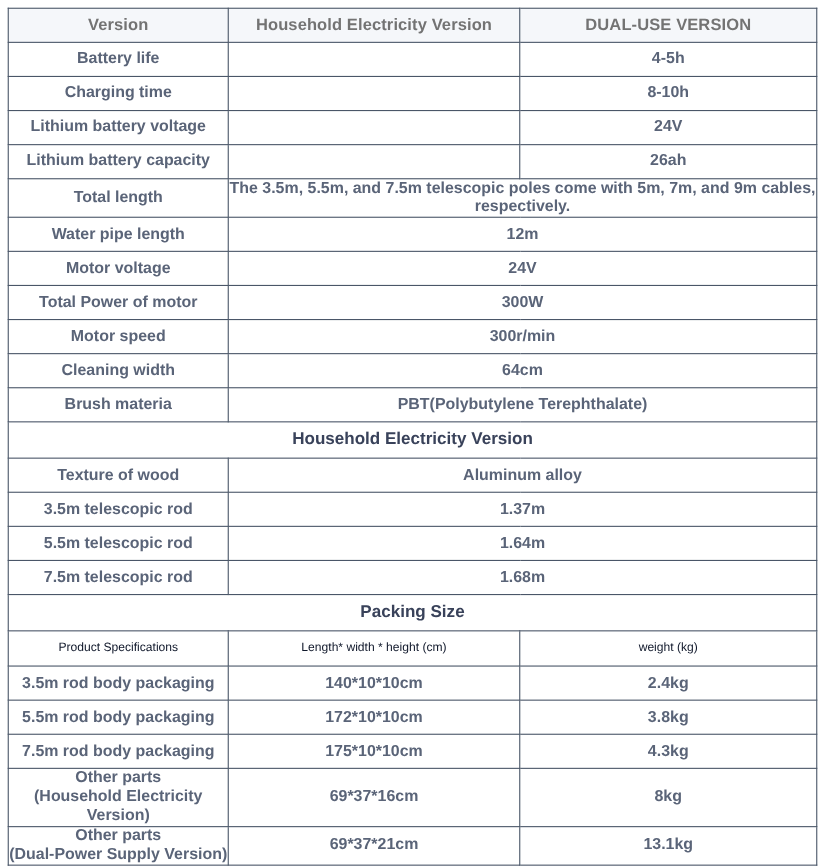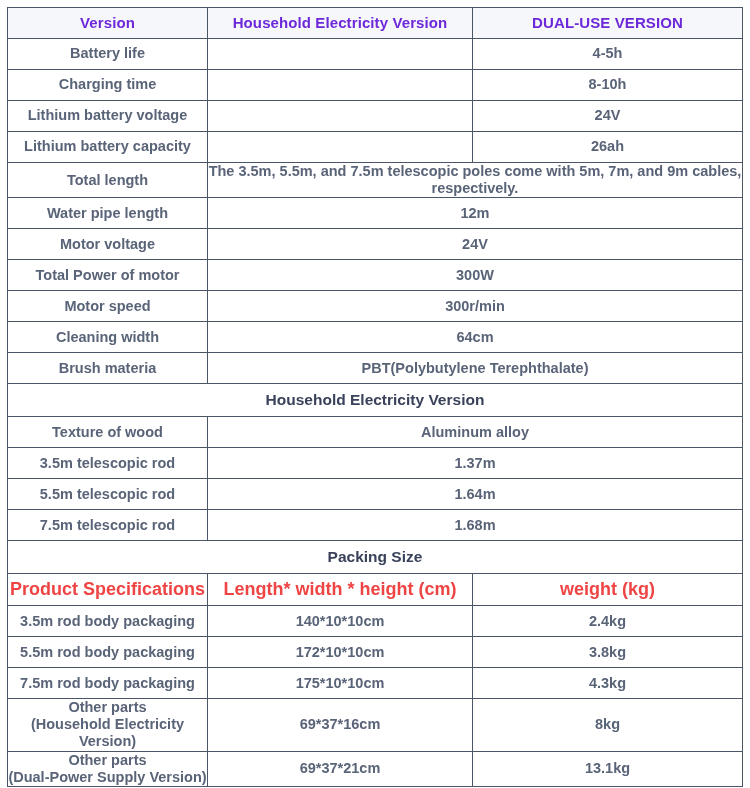--- a/index.html
+++ b/index.html
@@ -42,39 +42,39 @@
   }
 
   
   col.c1 { width: 200px; }
   col.c2 { width: 265px; }
   col.c3 { width: 270px; }
 
   
   tr.head-row > td {
     background: #f5f7fa;
-    color: #6d28d9;
+    color: #737373;
     font-weight: bold;
     font-size: 15px;
     letter-spacing: 0.1px;
   }
 
   tr.band-row > td {
     background: #ffffff;
     color: #39425a;
     font-weight: bold;
     font-size: 15.5px;
     height: 32px;
   }
 
   tr.packhead-row > td {
     background: #ffffff;
-    color: #ef4444;
-    font-weight: bold;
-    font-size: 18px;
+    color: #0f172a;
+    font-weight: normal;
+    font-size: 11px;
     height: 31px;
   }
 
   
   td.note-cell {
     font-size: 11.6px;
     color: #5a6478;
     padding: 0 6px;
   }
 

